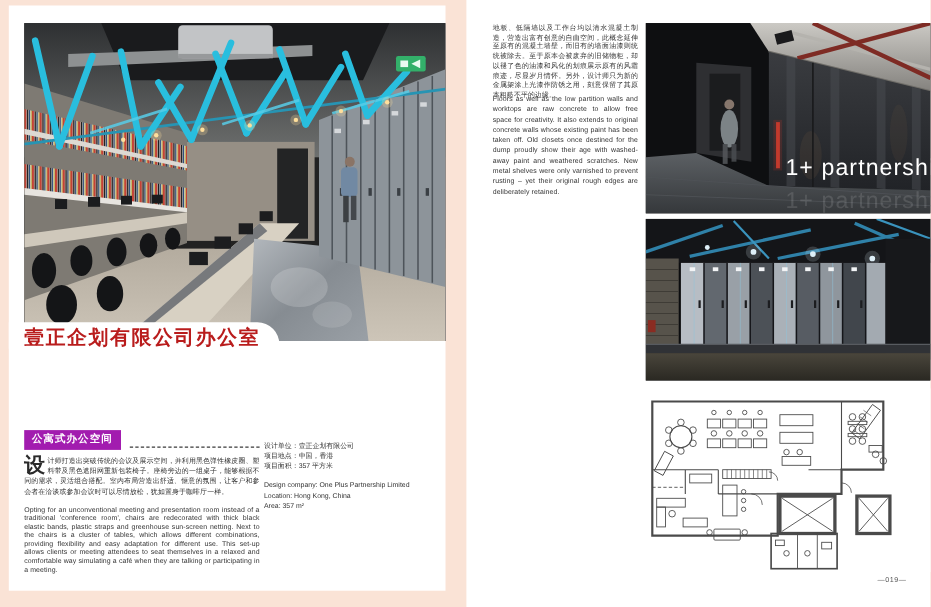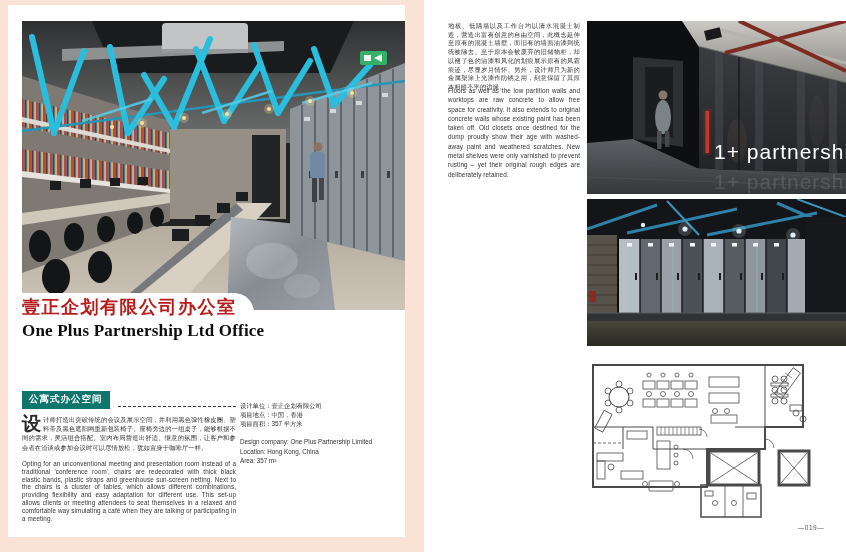--- a/index.html
+++ b/index.html
@@ -27,21 +27,21 @@
     font-family:"Liberation Serif","DejaVu Serif",serif;
     font-weight:bold;font-size:18px;letter-spacing:1.5px;color:#b91c1c;
   }
   .title-en{
     position:absolute;left:14px;top:316px;width:380px;
     font-family:"Liberation Serif","DejaVu Serif",serif;
     font-weight:bold;font-size:17px;letter-spacing:.2px;color:#0c0c0c;
   }
   .tag-row{position:absolute;left:14px;top:386px;width:214px;display:flex;align-items:flex-end;}
   .tag{
-    background:#0f766e;color:#ffffff;font-size:9.5px;font-weight:bold;
+    background:#a21caf;color:#ffffff;font-size:9.5px;font-weight:bold;
     letter-spacing:1px;padding:2px 7px 3px 7px;white-space:nowrap;
   }
   .dash-line{flex:1;border-bottom:1.6px dashed #3a3a3a;margin:0 0 2px 8px;height:1px;}
 
   .body-text{
     position:absolute;color:#333;font-size:6.3px;line-height:8.9px;
     text-align:justify;letter-spacing:.1px;
   }
   #zh-para-left{left:14px;top:410px;width:214px;line-height:9.2px;}
   #en-para-left{left:14px;top:455px;width:214px;line-height:7.8px;}
@@ -223,21 +223,20 @@
       <g>
         <rect x="338" y="30" width="27" height="14" rx="2" fill="#33b06a"></rect>
         <rect x="342" y="34" width="7" height="6" fill="#eafaf0"></rect>
         <polygon points="352,37 360,33 360,41" fill="#eafaf0"></polygon>
       </g>
     </svg>
   </div>
 
   <div id="title-block"></div>
   <div class="title-zh">壹正企划有限公司办公室</div>
-  <div class="title-en">One Plus Partnership Ltd Office</div>
 
   <div class="tag-row">
     <span class="tag">公寓式办公空间</span>
     <span class="dash-line"></span>
   </div>
 
   <div class="body-text" id="zh-para-left">
     <span class="dropcap">设</span><span>计师打造出突破传统的会议及展示空间，并利用黑色弹性橡皮圈、塑料带及黑色遮阳网重新包装椅子。座椅旁边的一组桌子，能够根据不同的需求，灵活组合搭配。室内布局营造出舒适、惬意的氛围，让客户和参会者在洽谈或参加会议时可以尽情放松，犹如置身于咖啡厅一样。</span>
   </div>
   <div class="body-text" id="en-para-left">Opting for an unconventional meeting and presentation room instead of a traditional 'conference room', chairs are redecorated with thick black elastic bands, plastic straps and greenhouse sun-screen netting. Next to the chairs is a cluster of tables, which allows different combinations, providing flexibility and easy adaptation for different use. This set-up allows clients or meeting attendees to seat themselves in a relaxed and comfortable way simulating a café when they are talking or participating in a meeting.</div>

